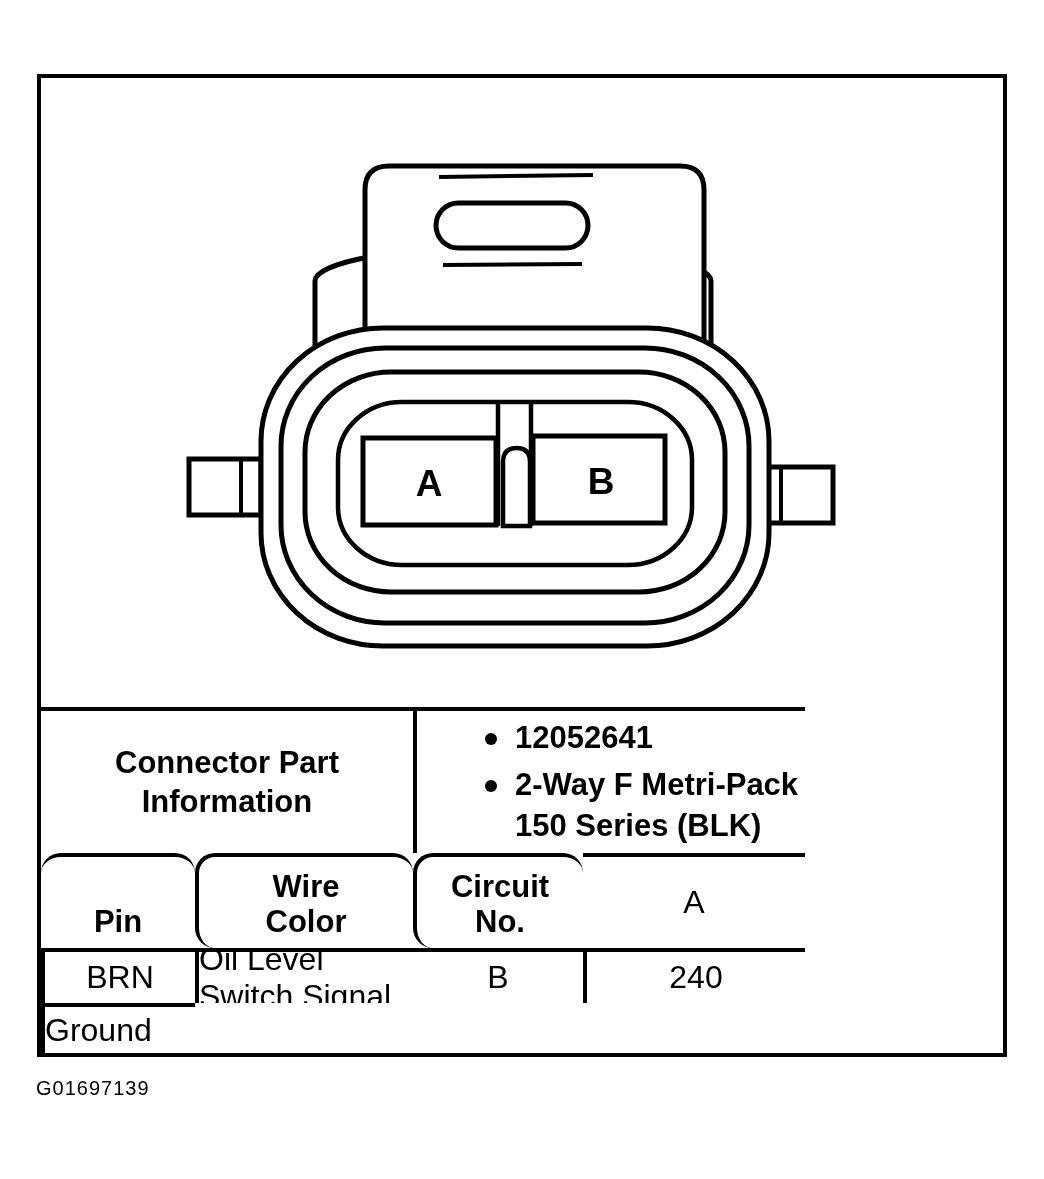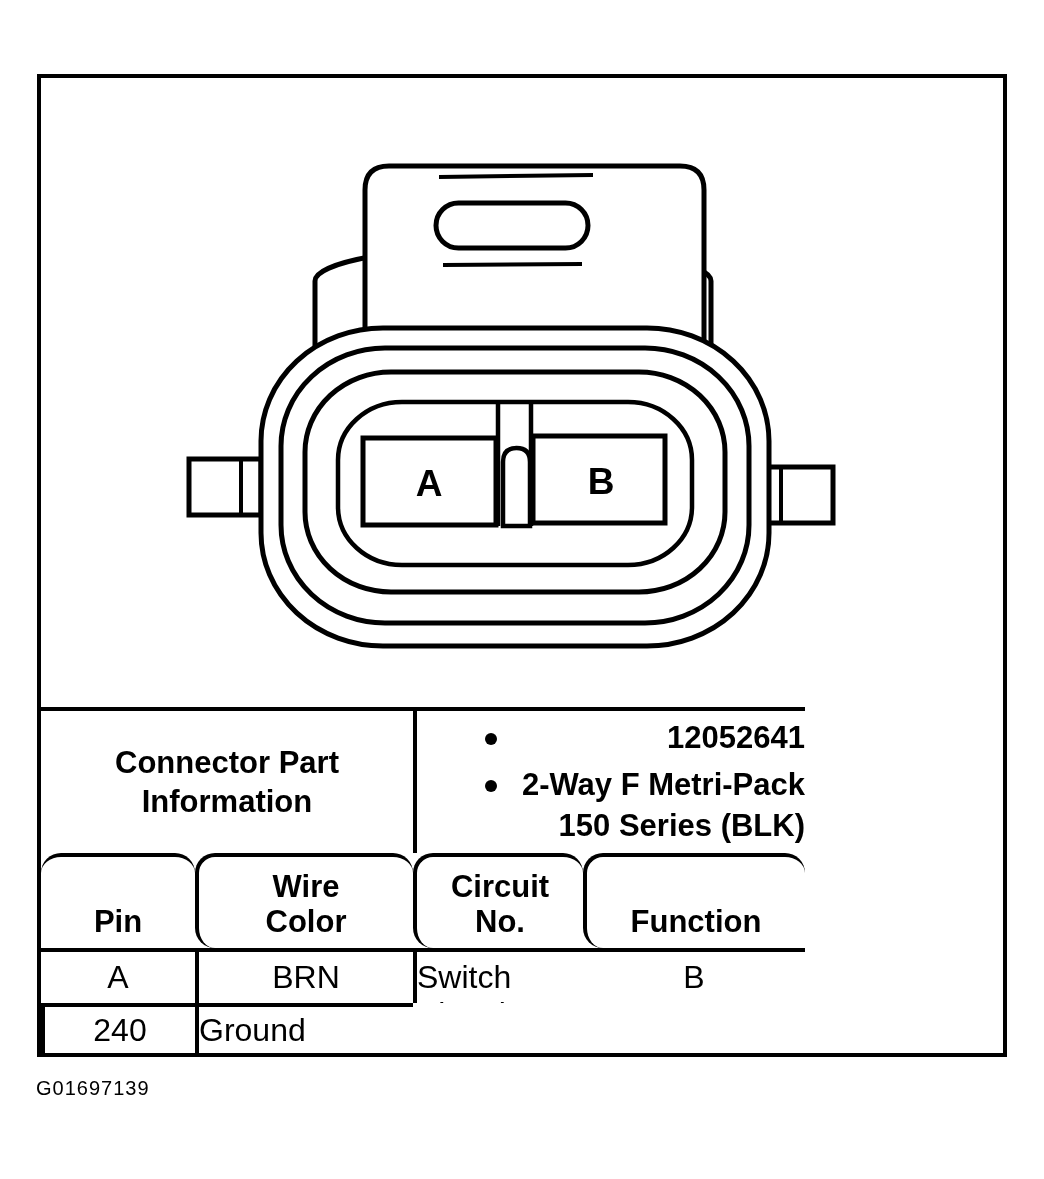--- a/index.html
+++ b/index.html
@@ -44,21 +44,21 @@
   .bullets{
     list-style:none;margin:0;padding:0 0 0 98px;
     font-weight:bold;font-size:31px;line-height:1.3;
     align-self:center;width:100%;box-sizing:border-box;
   }
   .bullets li{position:relative;max-width:330px;margin:7px 0;}
   .bullets li::before{
     content:"";position:absolute;left:-30px;top:15px;
     width:12px;height:12px;border-radius:50%;background:#000;
   }
-  .cell.bullet-cell{justify-content:flex-start;text-align:right;}
+  .cell.bullet-cell{justify-content:flex-start;}
 
   .hdr{
     font-weight:bold;font-size:31px;line-height:1.15;text-align:center;
     align-items:flex-end;padding-bottom:8px;border-radius:20px;
   }
   .hdr .w{display:inline-block;max-width:120px;}
   .hdr .c{display:inline-block;max-width:132px;}
 
   .data{font-size:32px;}
   .fn{justify-content:flex-start;}
@@ -132,23 +132,20 @@
 
       <div class="cell hdr">
         <span>Pin</span>
       </div>
       <div class="cell hdr bl">
         <span class="w">Wire Color</span>
       </div>
       <div class="cell hdr bl">
         <span class="c">Circuit No.</span>
       </div>
-      <div class="cell hdr bl">
-        <span>Function</span>
-      </div>
 
       <div class="cell data">A</div>
       <div class="cell data bl">BRN</div>
       <div class="cell data bl fn">Oil Level Switch Signal</div>
 
       <div class="cell data">B</div>
       <div class="cell data bl">240</div>
       <div class="cell data bl fn">Ground</div>
     </div>
 

